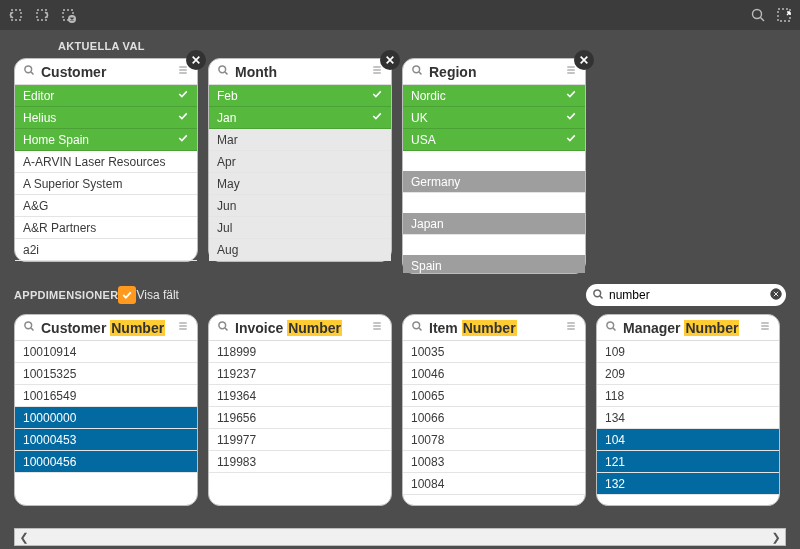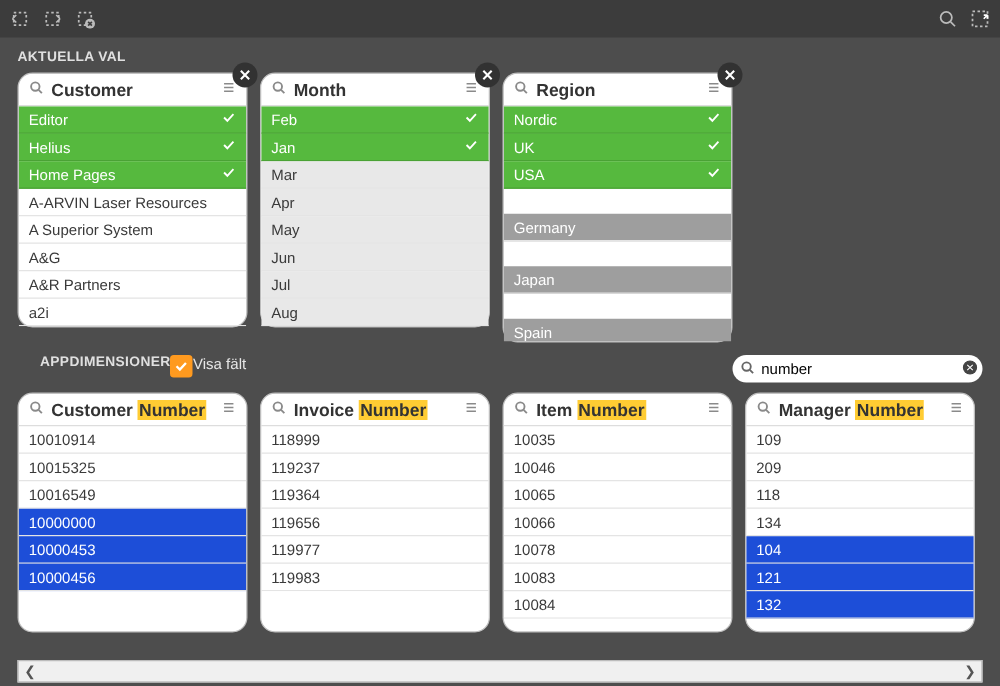--- a/index.html
+++ b/index.html
@@ -23,20 +23,21 @@
 }
 .topbar .spacer { flex: 1; }
 .tb-icon { width: 16px; height: 16px; display: inline-flex; align-items: center; justify-content: center; }
 .tb-icon svg { stroke: #bbb; fill: none; stroke-width: 1.4; }
 .section-label {
   color: #e0e0e0;
   font-size: 11px;
   font-weight: bold;
   padding: 10px 14px 6px;
   letter-spacing: .3px;
+  margin-left: 44px;
 }
 .row {
   display: flex;
   gap: 10px;
   padding: 0 14px;
 }
 .card-wrap { position: relative; width: 184px; }
 .close-badge {
   position: absolute;
   top: -8px; right: -8px;
@@ -74,28 +75,28 @@
   align-items: center;
   padding: 0 8px;
   font-size: 12px;
   color: #3a3a3a;
   border-bottom: 1px solid #e4e4e4;
 }
 .li .txt { flex: 1; white-space: nowrap; overflow: hidden; text-overflow: ellipsis; }
 .li.selected { background: #56b93e; color: #fff; border-bottom-color: #4aa235; }
 .li.alt { background: #e8e8e8; }
 .li.excl { background: #9e9e9e; color: #fff; margin-top: 20px; }
-.li.alt2 { background: #1d4ed8; color: #fff; }
+.li.alt2 { background: #0369a1; color: #fff; }
 .check svg { stroke: #fff; stroke-width: 2; fill: none; }
 
 .dim-bar {
   display: flex;
+  align-items: center;
   padding: 10px 14px 8px;
   gap: 0;
-  margin-left: 18px;
 }
 .dim-bar .lbl { color: #e0e0e0; font-size: 11px; font-weight: bold; letter-spacing: .3px; }
 .chk {
   width: 18px; height: 18px; background: #ff9a1f; border-radius: 3px;
   display: flex; align-items: center; justify-content: center;
 }
 .chk svg { stroke: #fff; stroke-width: 2.5; fill: none; }
 .chk-lbl { color: #e6e6e6; font-size: 12px; }
 .dim-bar .spacer { flex: 1; }
 .searchbox {
@@ -199,21 +200,21 @@
                 <path d="M3 8 L6.5 11.5 L13 4.5"></path>
               </svg></span>
           </div>
           <div class="li selected">
             <span class="txt">Helius</span>
             <span class="check"><svg viewBox="0 0 16 16" width="12" height="12">
                 <path d="M3 8 L6.5 11.5 L13 4.5"></path>
               </svg></span>
           </div>
           <div class="li selected">
-            <span class="txt">Home Pages</span>
+            <span class="txt">Home Spain</span>
             <span class="check"><svg viewBox="0 0 16 16" width="12" height="12">
                 <path d="M3 8 L6.5 11.5 L13 4.5"></path>
               </svg></span>
           </div>
           <div class="li">
             <span class="txt">A-ARVIN Laser Resources</span>
           </div>
           <div class="li">
             <span class="txt">A Superior System</span>
           </div>

